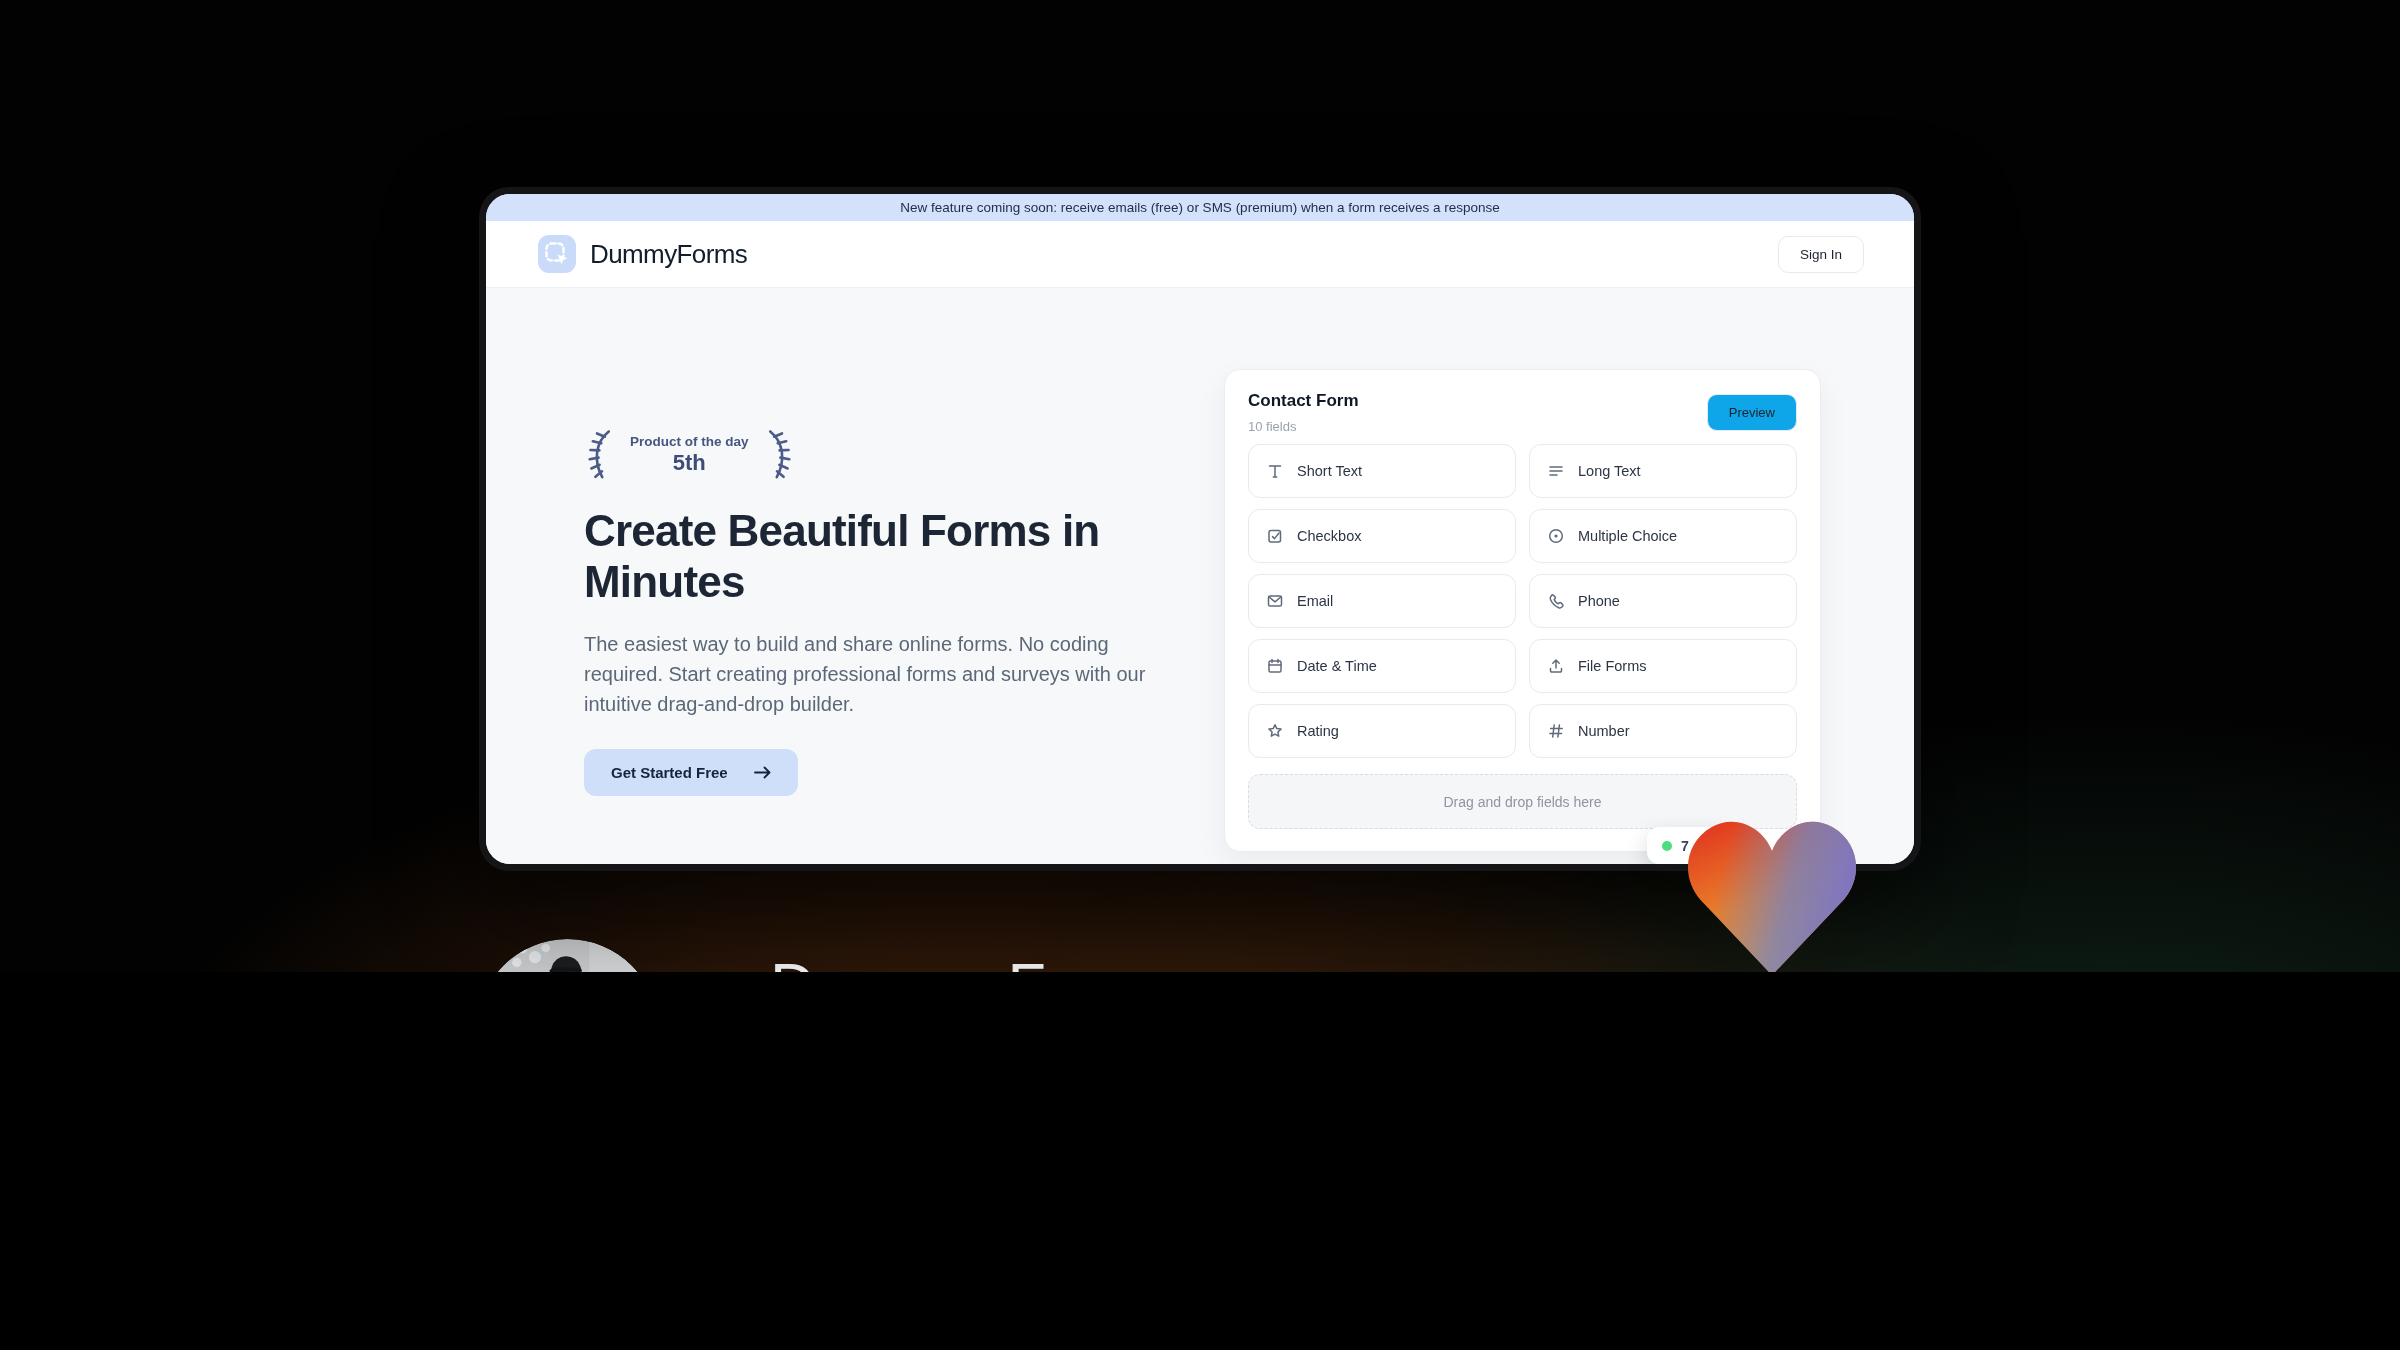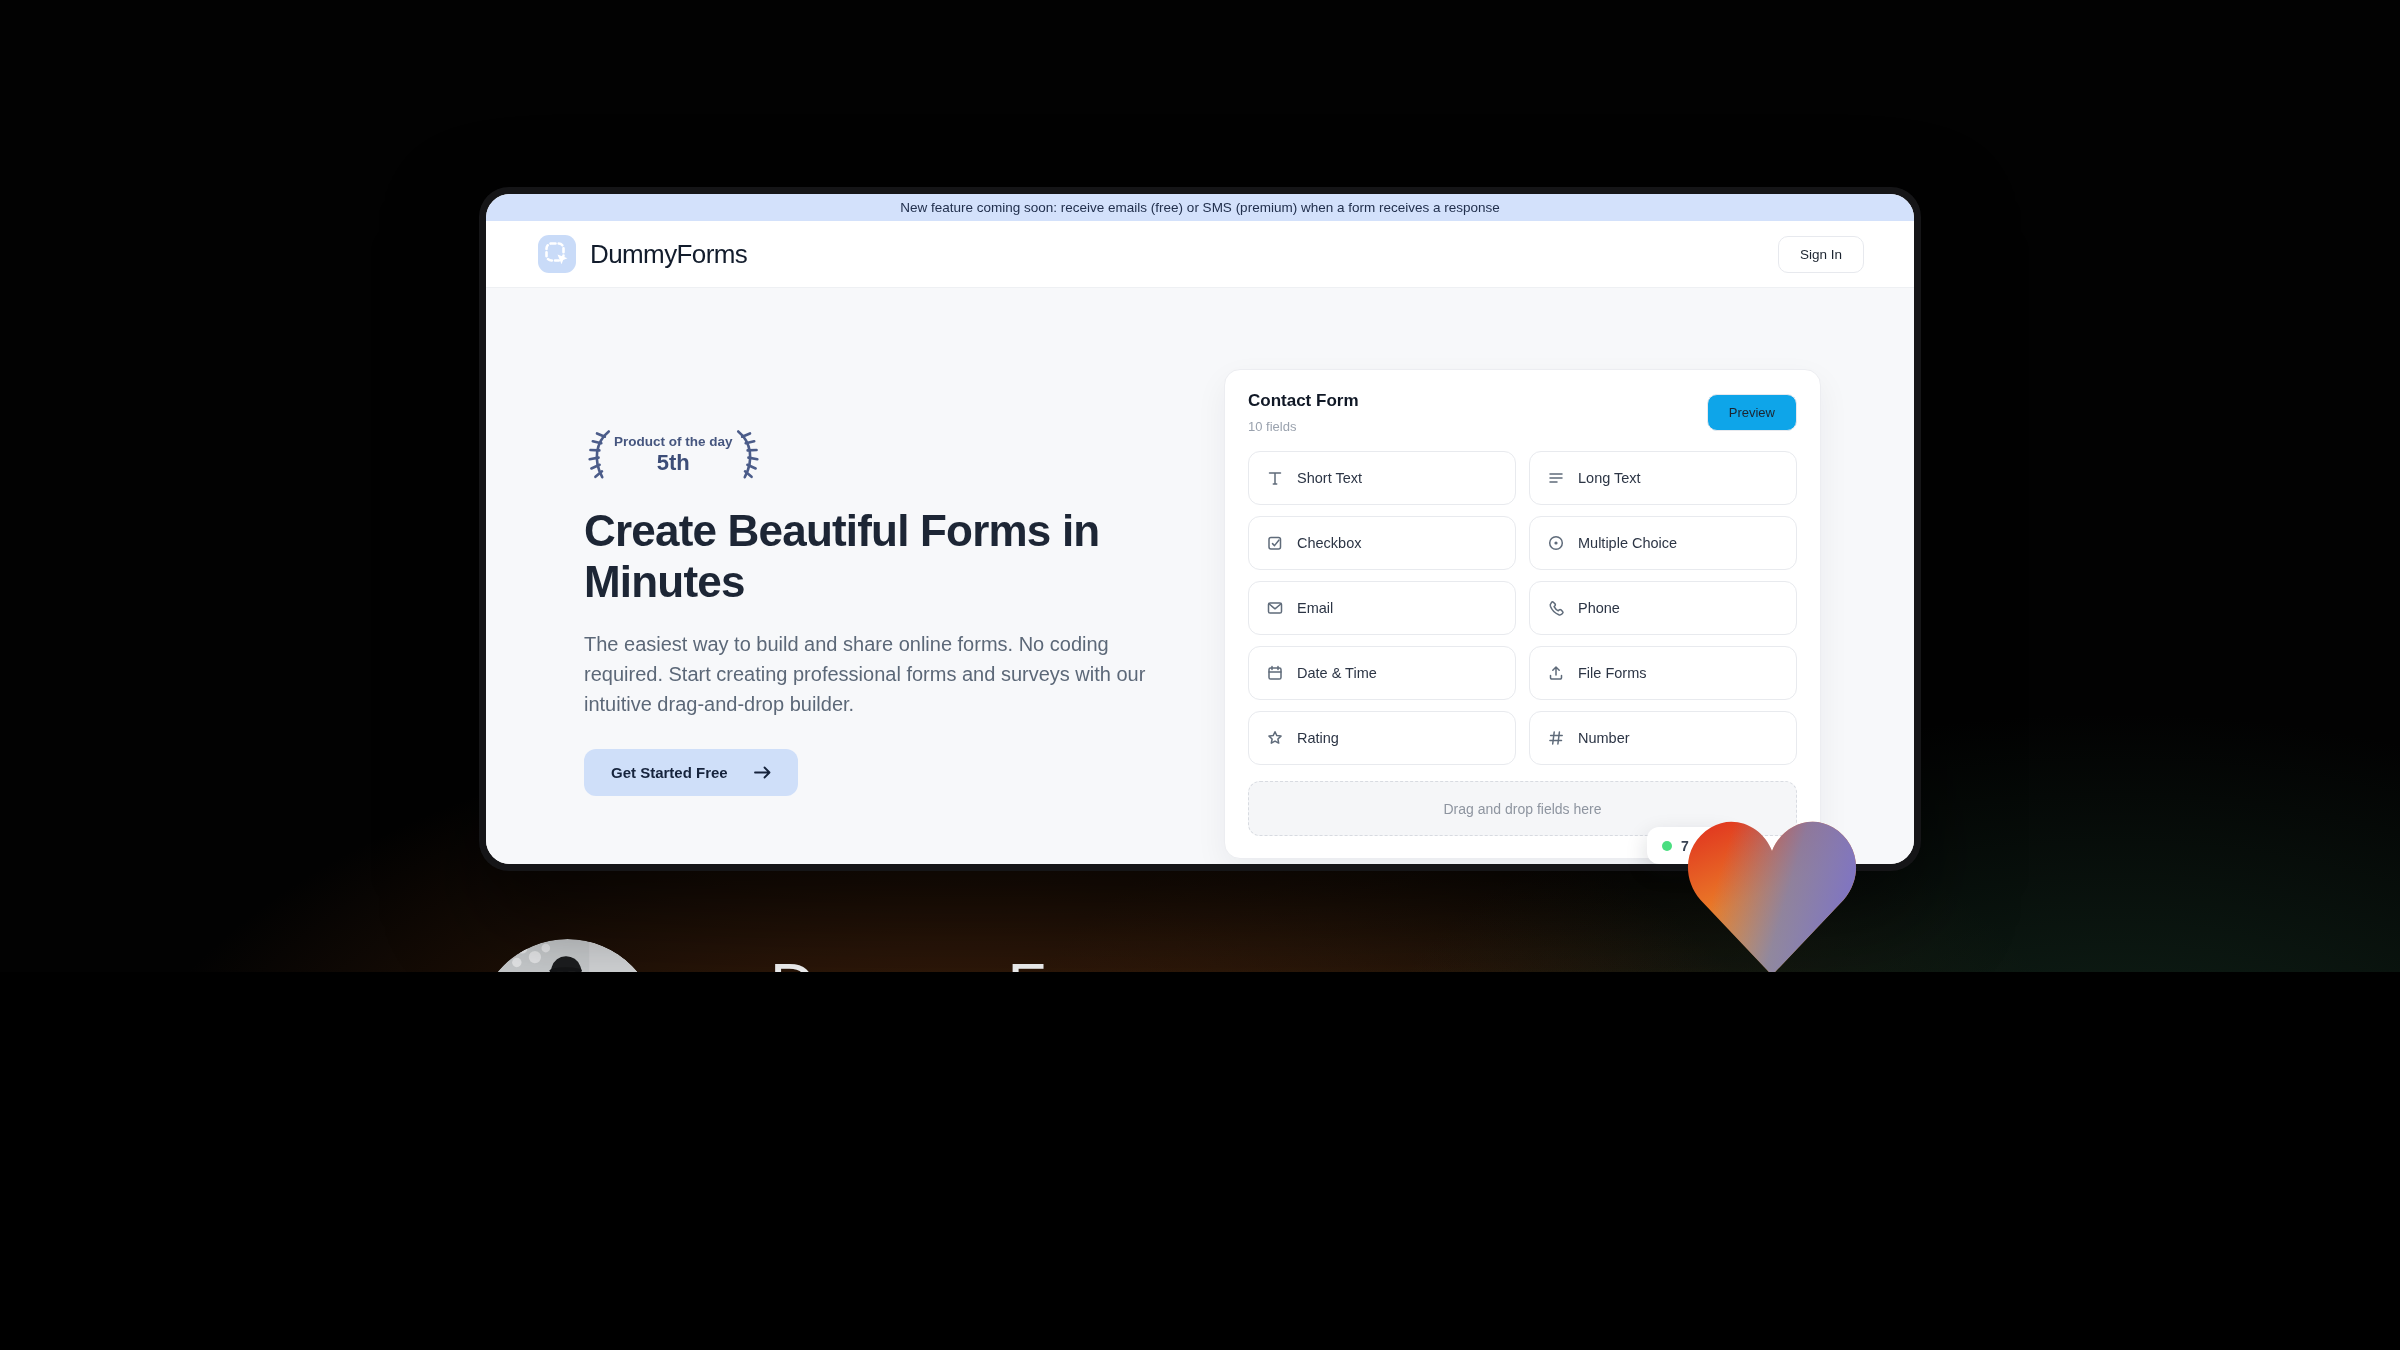--- a/index.html
+++ b/index.html
@@ -38,21 +38,21 @@
   }
   .brand{font-size:26px;font-weight:400;color:#121c2c;letter-spacing:-0.6px;}
   .signin{
     margin-left:auto;padding:10px 21px;border:1px solid #e7e9ee;border-radius:10px;
     font-size:13.5px;color:#1c2430;background:#fff;font-weight:500;cursor:pointer;
   }
   .main{flex:1;background:#f7f8fa;position:relative;}
 
   
   .hero{position:absolute;left:98px;top:140px;width:580px;}
-  .award{display:flex;align-items:center;gap:0;color:#44547f;margin-bottom:24px;margin-left:-4px;}
+  .award{display:flex;align-items:center;gap:16px;color:#44547f;margin-bottom:24px;margin-left:-4px;}
   .award-text{text-align:center;min-width:112px;}
   .award-l1{font-size:13.5px;font-weight:700;color:#46567f;}
   .award-l2{font-size:22px;font-weight:800;color:#3d4d78;margin-top:1px;}
   .hero h1{
     margin:0;font-size:44px;line-height:1.15;font-weight:700;color:#1d2635;
     letter-spacing:-0.8px;width:545px;
   }
   .desc{margin-top:22px;font-size:20px;line-height:1.5;color:#5c6878;width:578px;}
   .cta{
     margin-top:30px;display:inline-flex;align-items:center;gap:26px;
@@ -67,21 +67,21 @@
     border:1px solid #ecedf1;border-radius:16px;padding:21px 23px 22px;
     box-shadow:0 12px 32px rgba(23,32,55,.06);
   }
   .card-head{display:flex;justify-content:space-between;align-items:center;}
   .card-title{font-size:17px;font-weight:700;color:#101826;}
   .card-sub{margin-top:8px;font-size:13px;color:#9aa2ae;}
   .preview-btn{
     padding:10px 21px;border:1px solid #e7e9ee;border-radius:10px;background:#0ea5e9;
     font-size:13px;color:#1c2430;font-weight:500;cursor:pointer;font-family:inherit;
   }
-  .fgrid{margin-top:17px;display:grid;grid-template-columns:1fr 1fr;gap:11px 13px;}
+  .fgrid{margin-top:10px;display:grid;grid-template-columns:1fr 1fr;gap:11px 13px;}
   .fbtn{
     height:54px;border:1px solid #e8eaee;border-radius:12px;background:#fff;
     display:flex;align-items:center;gap:13px;padding:0 17px;
     font-size:14.5px;font-weight:500;color:#2c3545;cursor:grab;font-family:inherit;
   }
   .ficon{flex:0 0 18px;}
   .dropzone{
     margin-top:16px;height:55px;border:1.5px dashed #d8dbe1;background:#f5f6f8;
     border-radius:12px;display:flex;align-items:center;justify-content:center;
     font-size:14px;color:#8e95a0;

